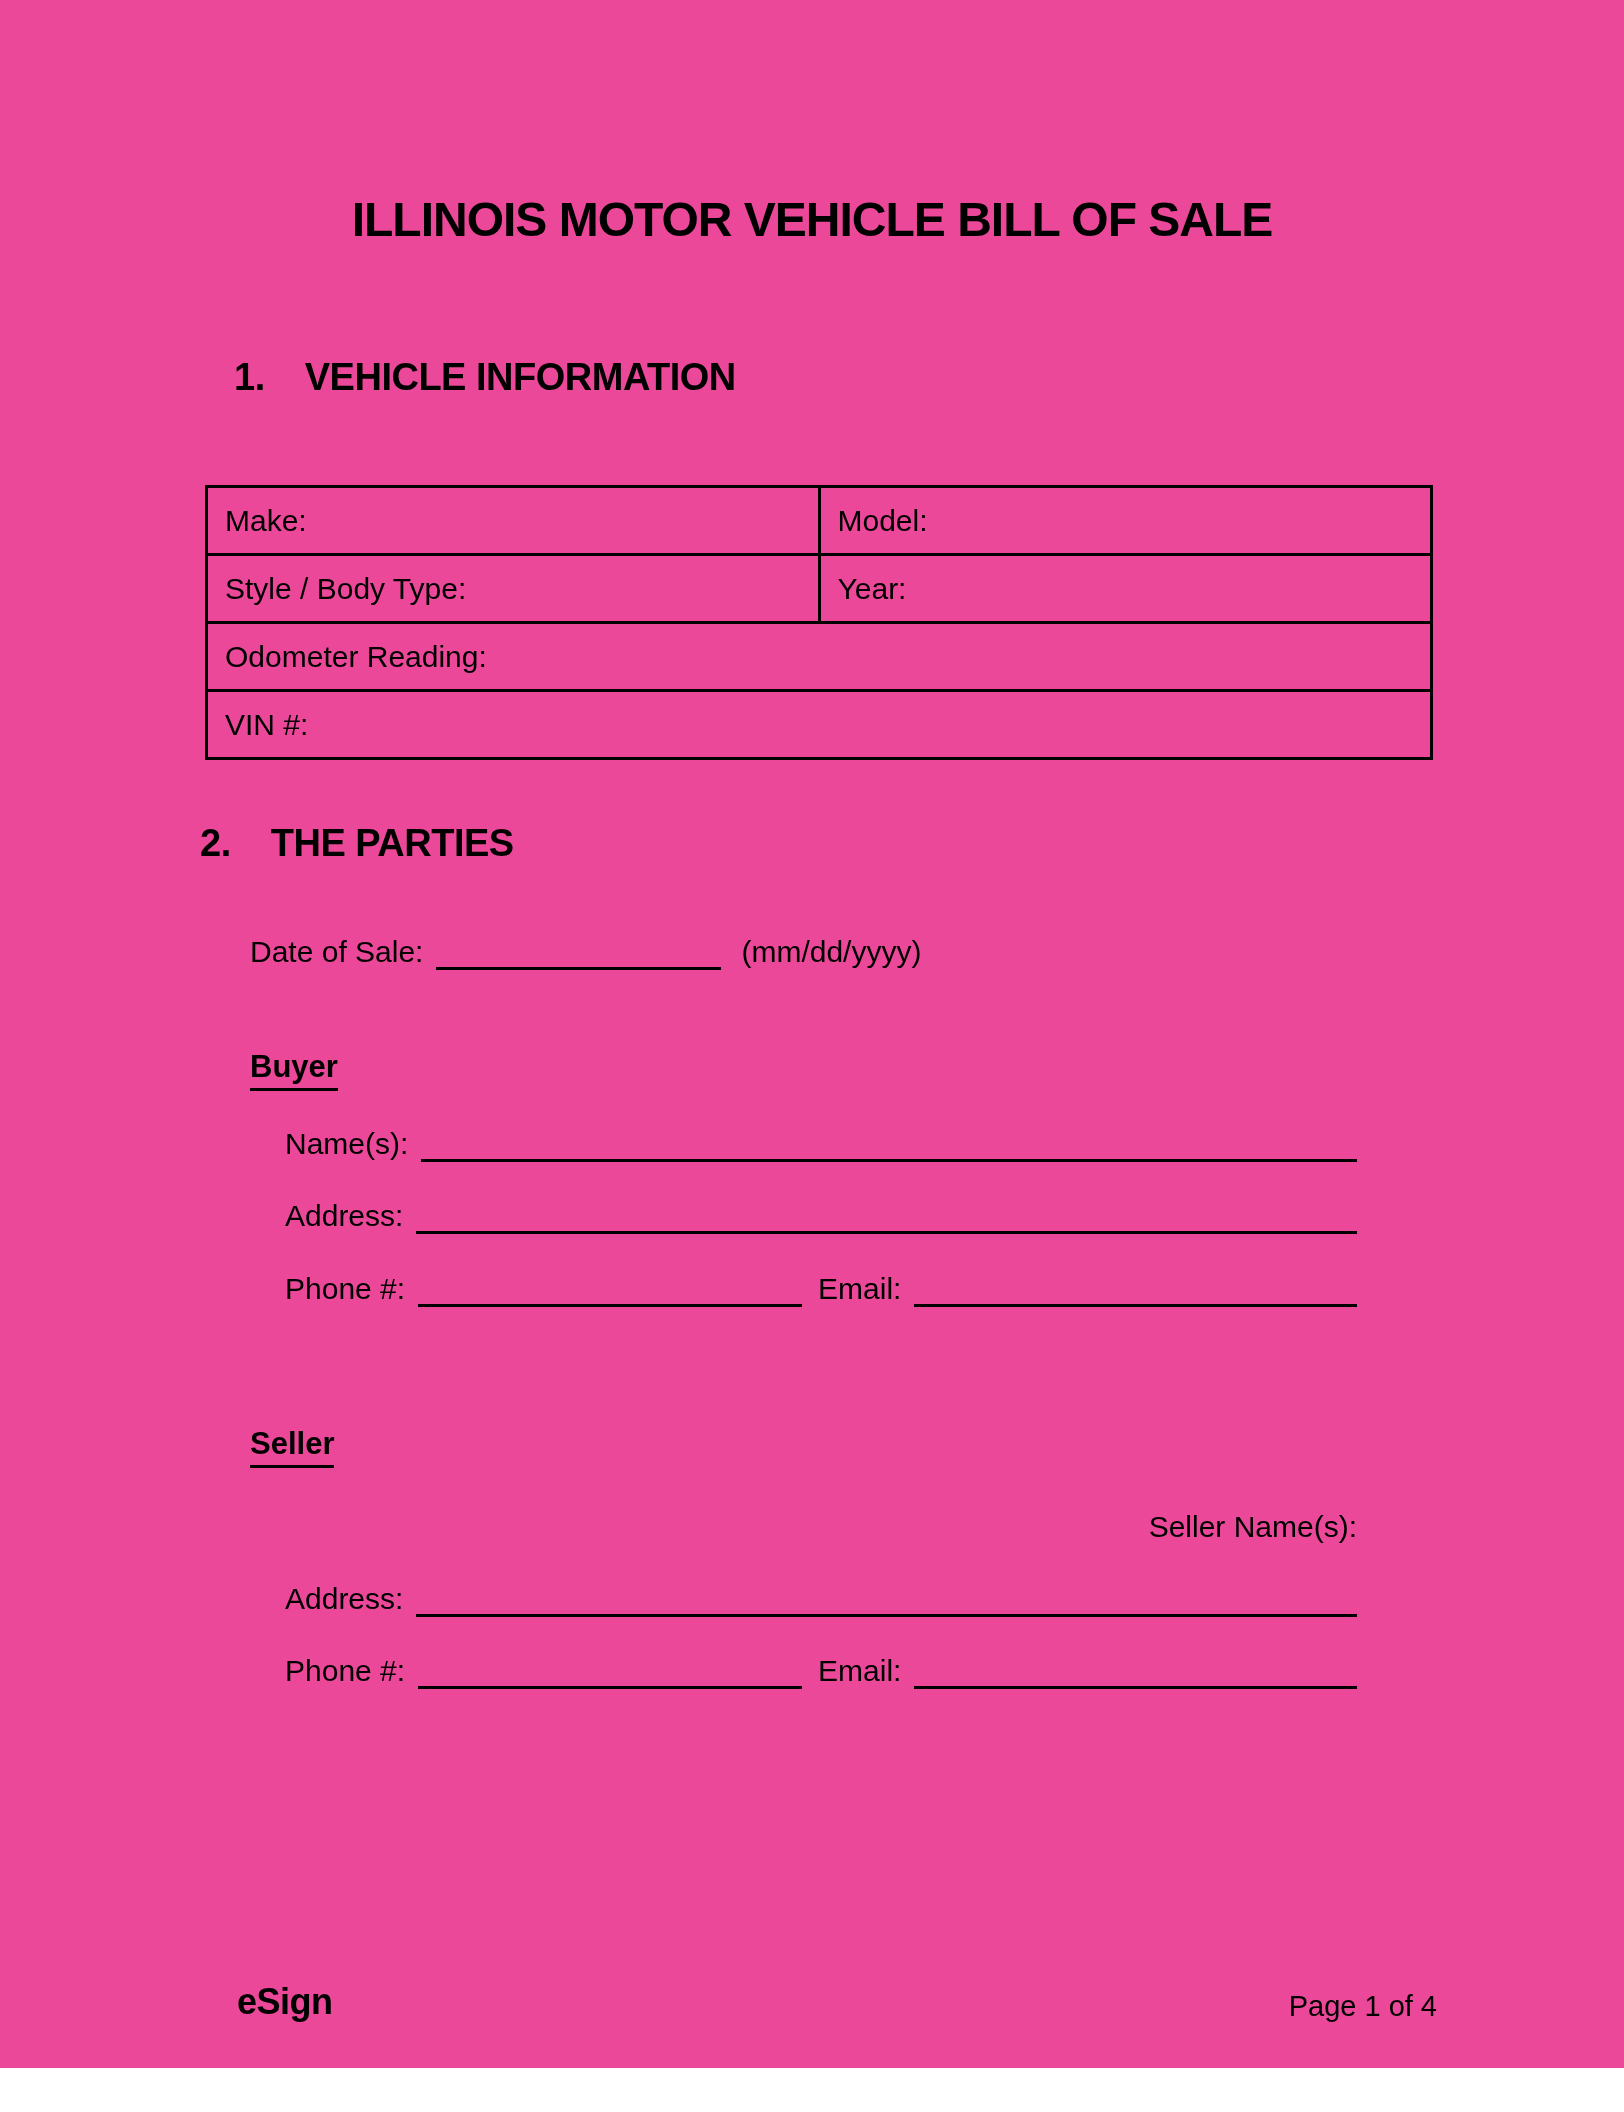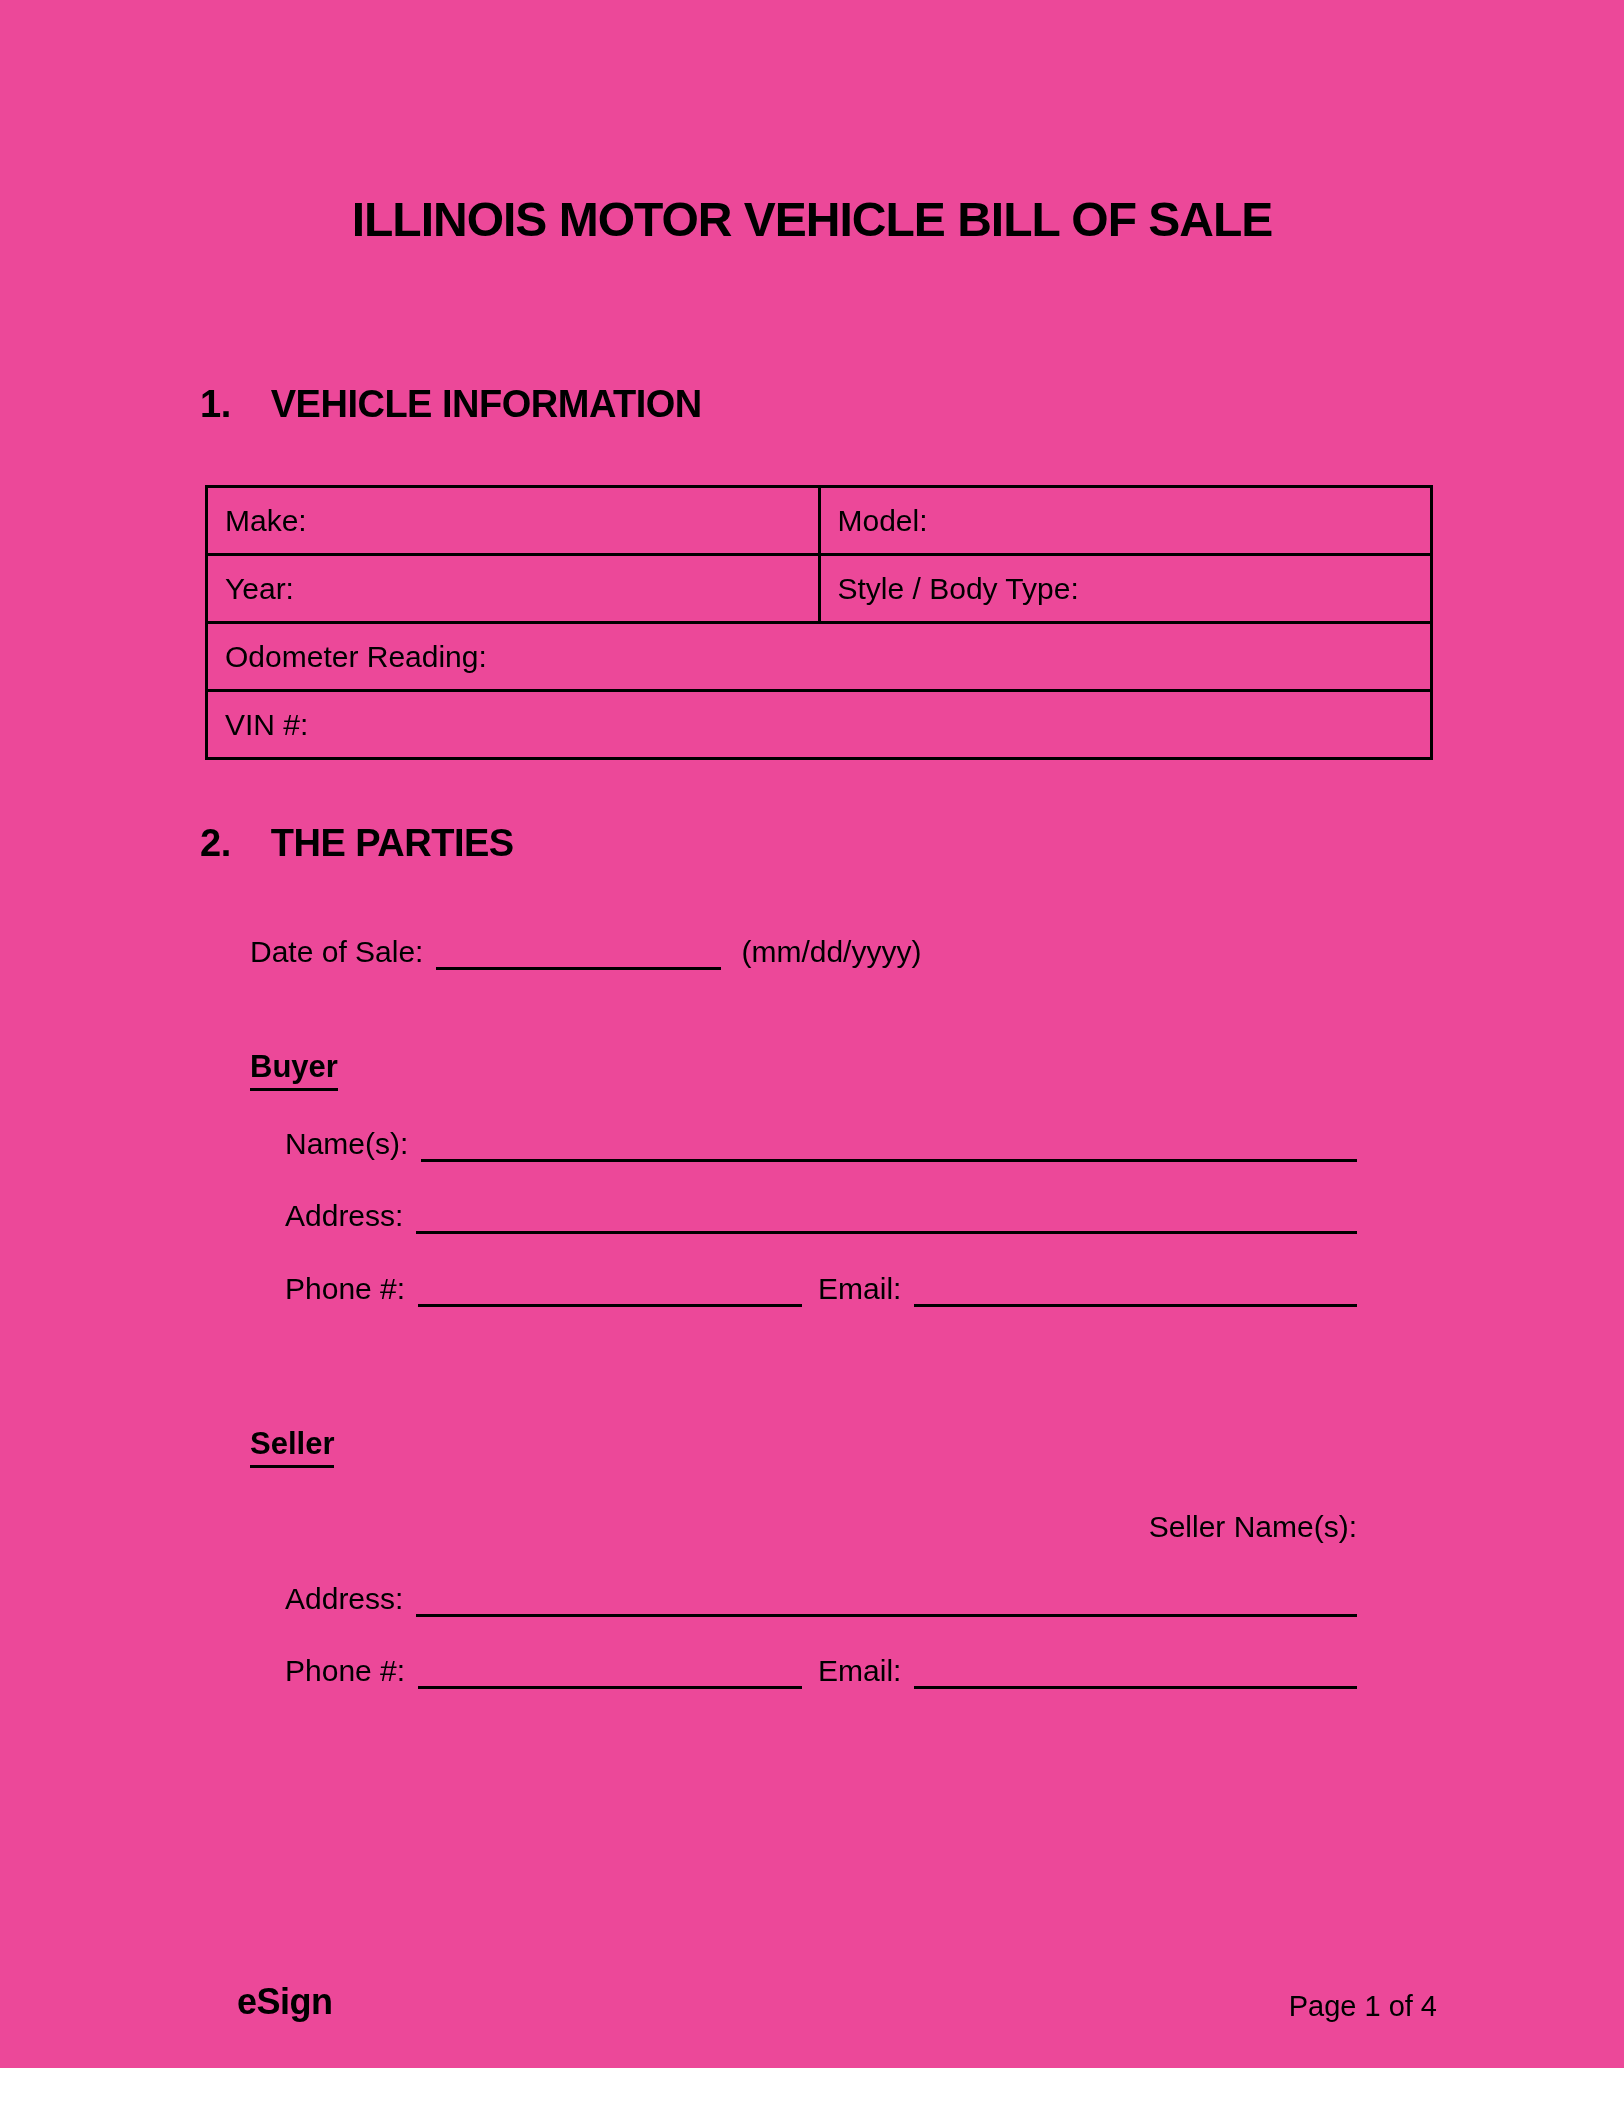--- a/index.html
+++ b/index.html
@@ -33,21 +33,21 @@
   .section-heading {
     position: absolute;
     left: 200px;
     font-size: 38px;
     font-weight: bold;
     letter-spacing: -0.5px;
     white-space: nowrap;
   }
   .section-heading .sec-num { display: inline-block; }
   .section-heading .sec-label { display: inline-block; margin-left: 30px; }
-  .heading-1 { top: 383px; }
+  .heading-1 { top: 356px; margin-left: 34px; }
   .heading-2 { top: 822px; }
 
   
   .vtable {
     position: absolute;
     left: 205px;
     top: 485px;
     width: 1228px;
     border: 3px solid #000;
     box-sizing: border-box;
@@ -139,24 +139,24 @@
     <div class="vrow">
       <div class="vcell">
         <span>Make:</span>
       </div>
       <div class="vcell">
         <span>Model:</span>
       </div>
     </div>
     <div class="vrow">
       <div class="vcell">
+        <span>Style / Body Type:</span>
+      </div>
+      <div class="vcell">
         <span>Year:</span>
-      </div>
-      <div class="vcell">
-        <span>Style / Body Type:</span>
       </div>
     </div>
     <div class="vrow">
       <div class="vcell">
         <span>Odometer Reading:</span>
       </div>
     </div>
     <div class="vrow full">
       <div class="vcell">
         <span>VIN #:</span>

